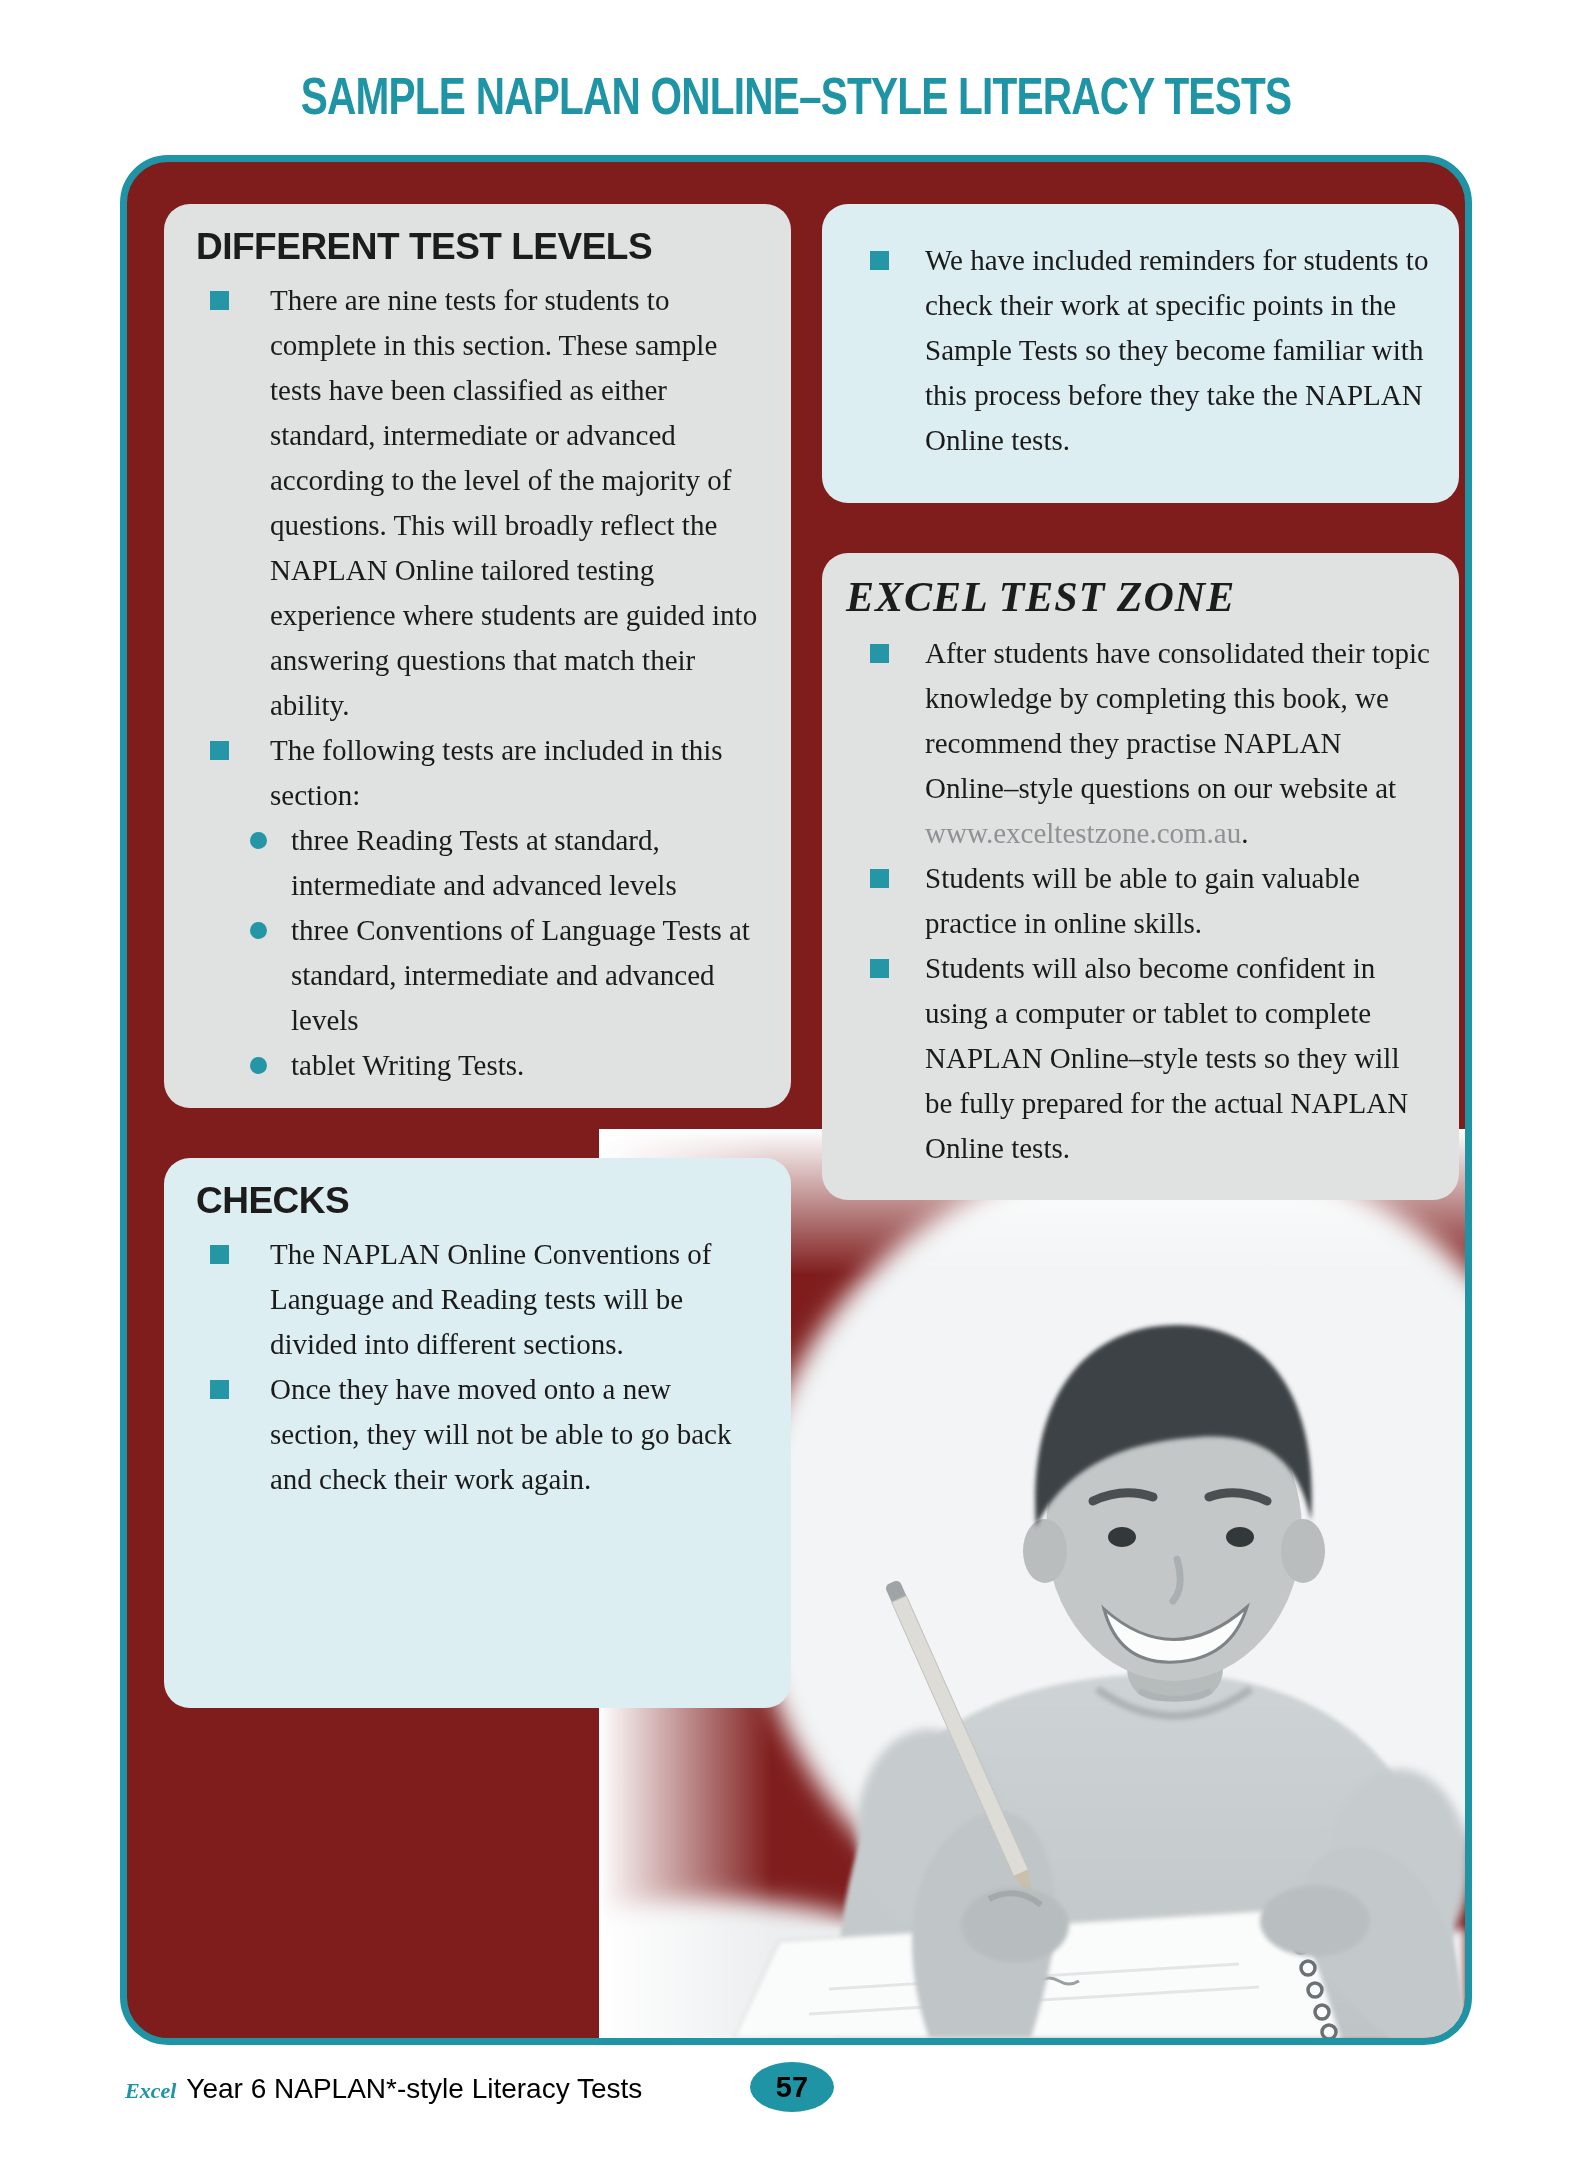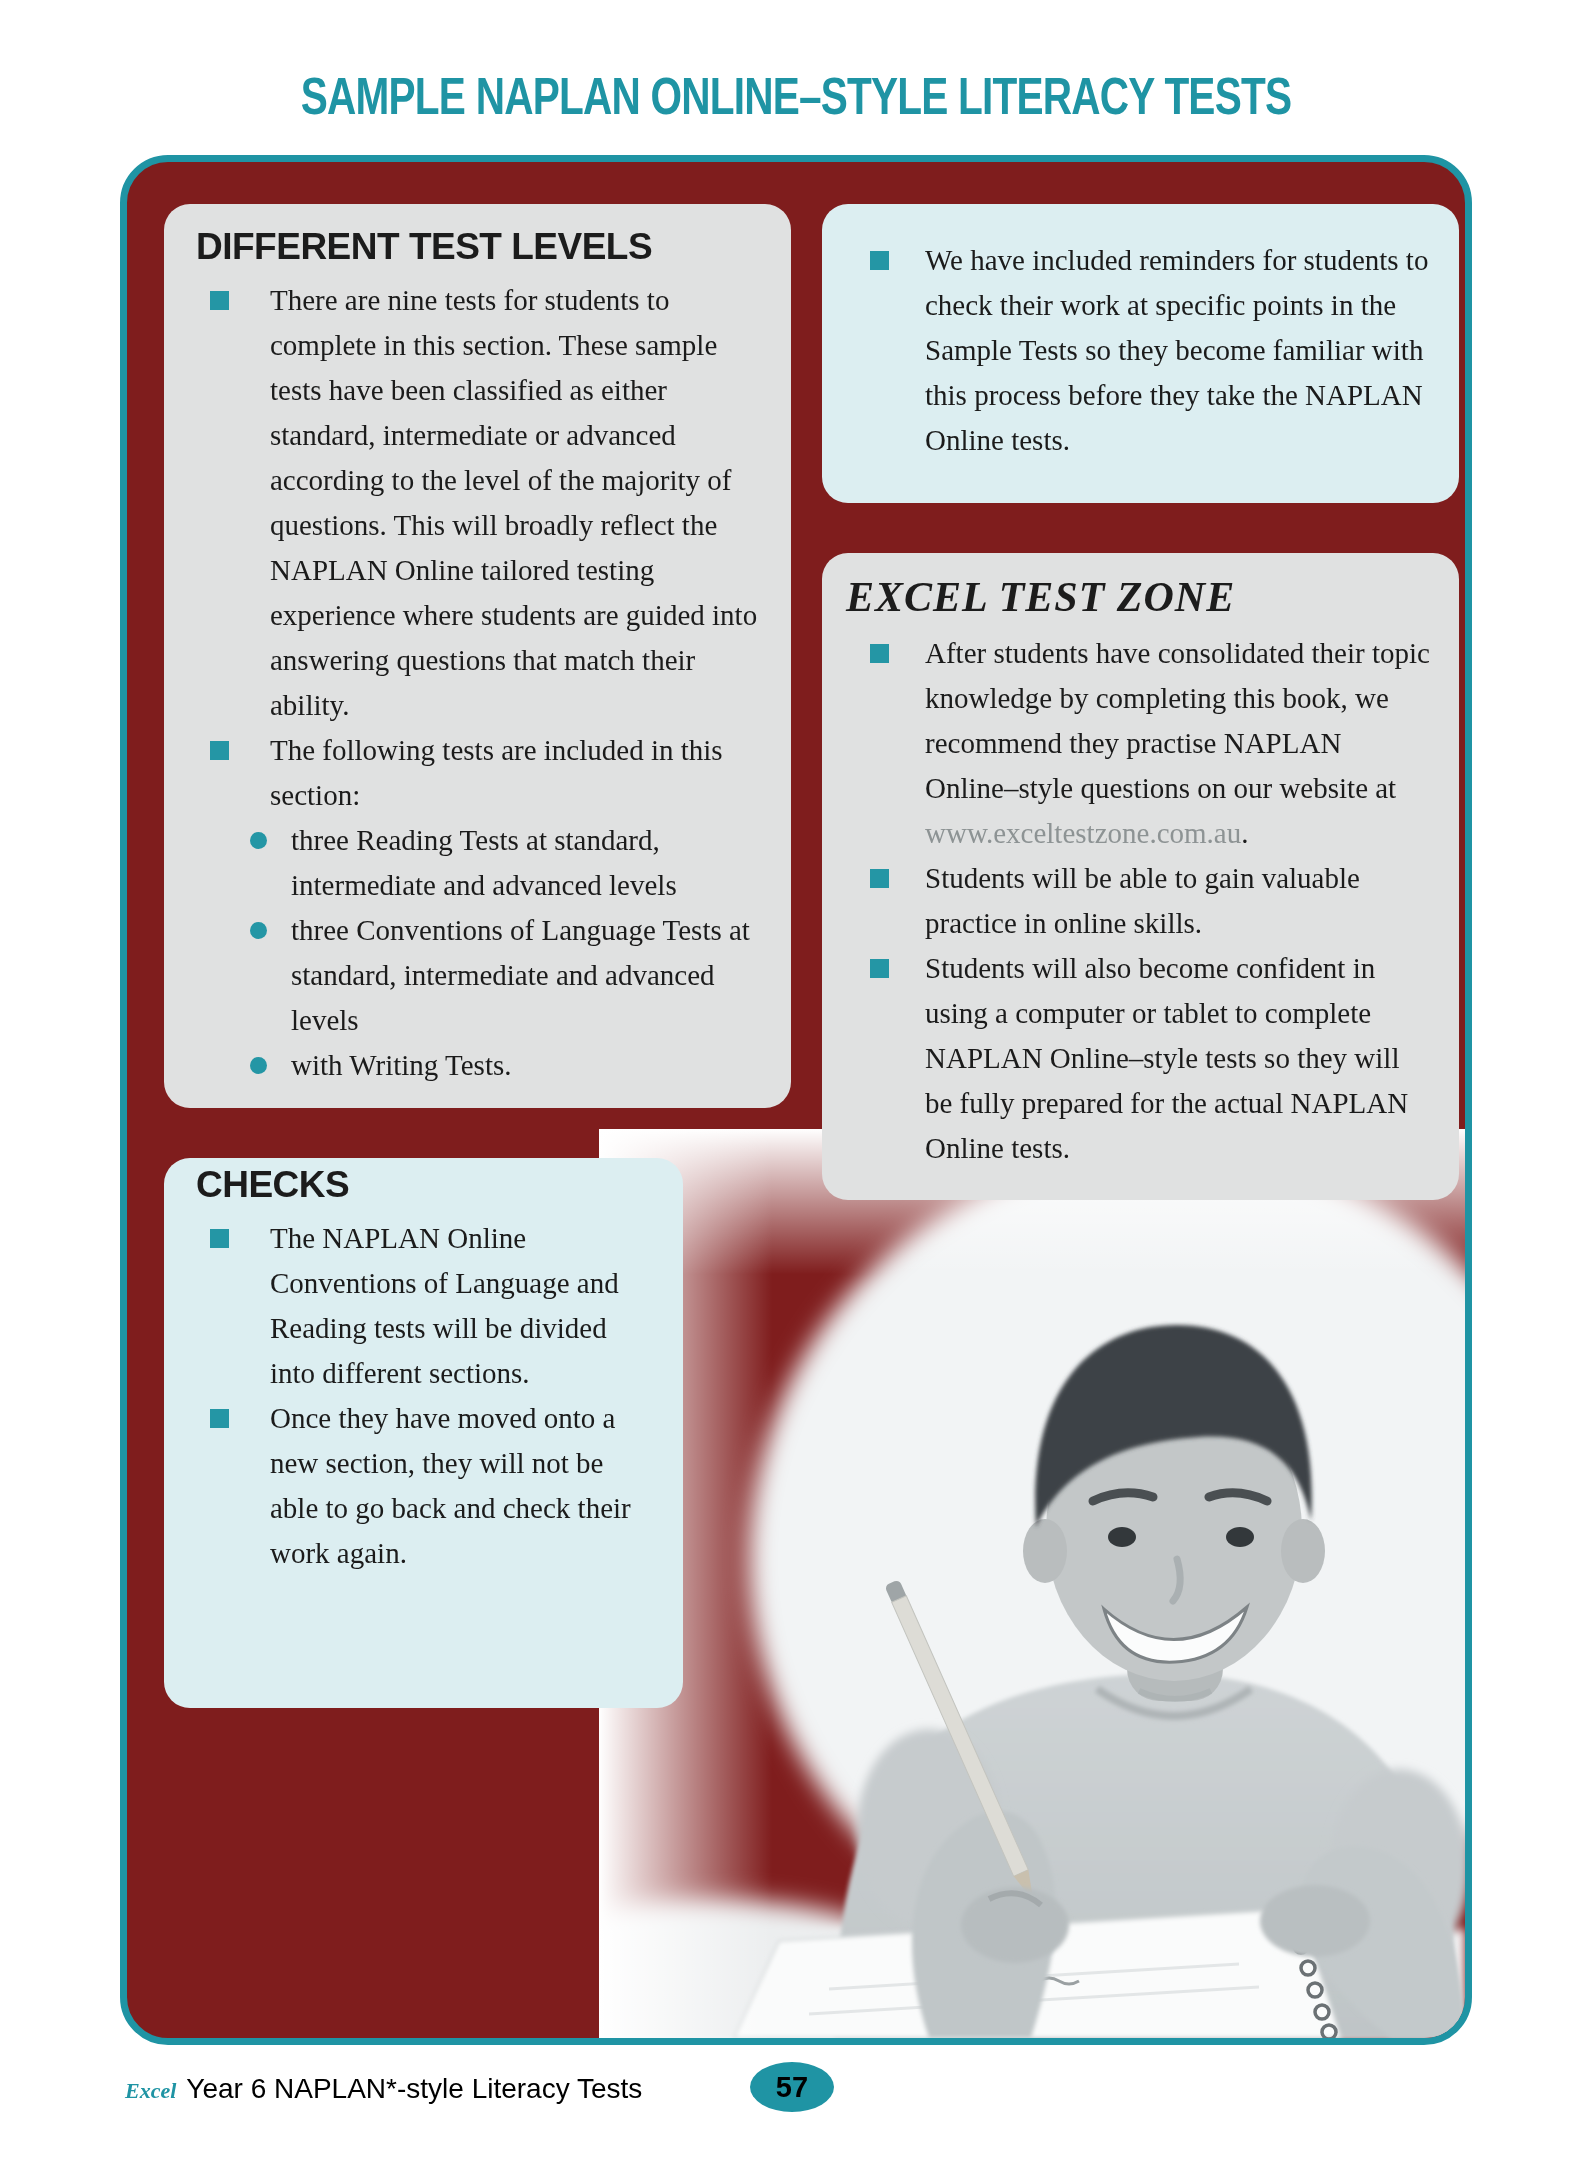--- a/index.html
+++ b/index.html
@@ -20,21 +20,21 @@
   
   .main-box {
     position:absolute; left:120px; top:155px; width:1352px; height:1890px;
     border:7px solid #1f94a4; border-radius:48px; overflow:hidden;
     background:#7f1d1d;
   }
   .panel { position:absolute; border-radius:26px; z-index:2; }
   .panel.gray { background:#e0e1e1; }
   .panel.blue { background:#dceef1; }
   .levels   { left:37px;  top:42px;  width:627px; height:904px; padding:18px 30px 0 32px; }
-  .checks   { left:37px;  top:996px; width:519px; height:550px; padding:2px 26px 0 32px; }
+  .checks   { left:37px;  top:996px; width:627px; height:550px; padding:18px 26px 0 32px; }
   .reminder { left:695px; top:42px;  width:637px; height:299px; padding:34px 28px 0 24px; }
   .zone     { left:695px; top:391px; width:637px; height:647px; padding:18px 28px 0 24px; }
   .h-sans {
     font-family:"Liberation Sans", sans-serif; font-weight:900;
     font-size:37px; line-height:50px; letter-spacing:-0.5px; color:#1c1c1c;
     margin-bottom:6px;
   }
   .h-serif {
     font-family:"Liberation Serif", serif; font-weight:900; font-style:italic;
     font-size:42px; line-height:52px; letter-spacing:1px; color:#1c1c1c;
@@ -192,21 +192,21 @@
       <div class="li sub">
         <span class="marker-dot"></span>
         <p>three Reading Tests at standard, intermediate and advanced levels</p>
       </div>
       <div class="li sub">
         <span class="marker-dot"></span>
         <p>three Conventions of Language Tests at standard, intermediate and advanced levels</p>
       </div>
       <div class="li sub">
         <span class="marker-dot"></span>
-        <p>with Writing Tests.</p>
+        <p>tablet Writing Tests.</p>
       </div>
     </section>
 
     <section class="panel blue checks">
       <h2 class="h-sans">CHECKS</h2>
       <div class="li">
         <span class="marker-sq"></span>
         <p>The NAPLAN Online Conventions of Language and Reading tests will be divided into different sections.</p>
       </div>
       <div class="li">

